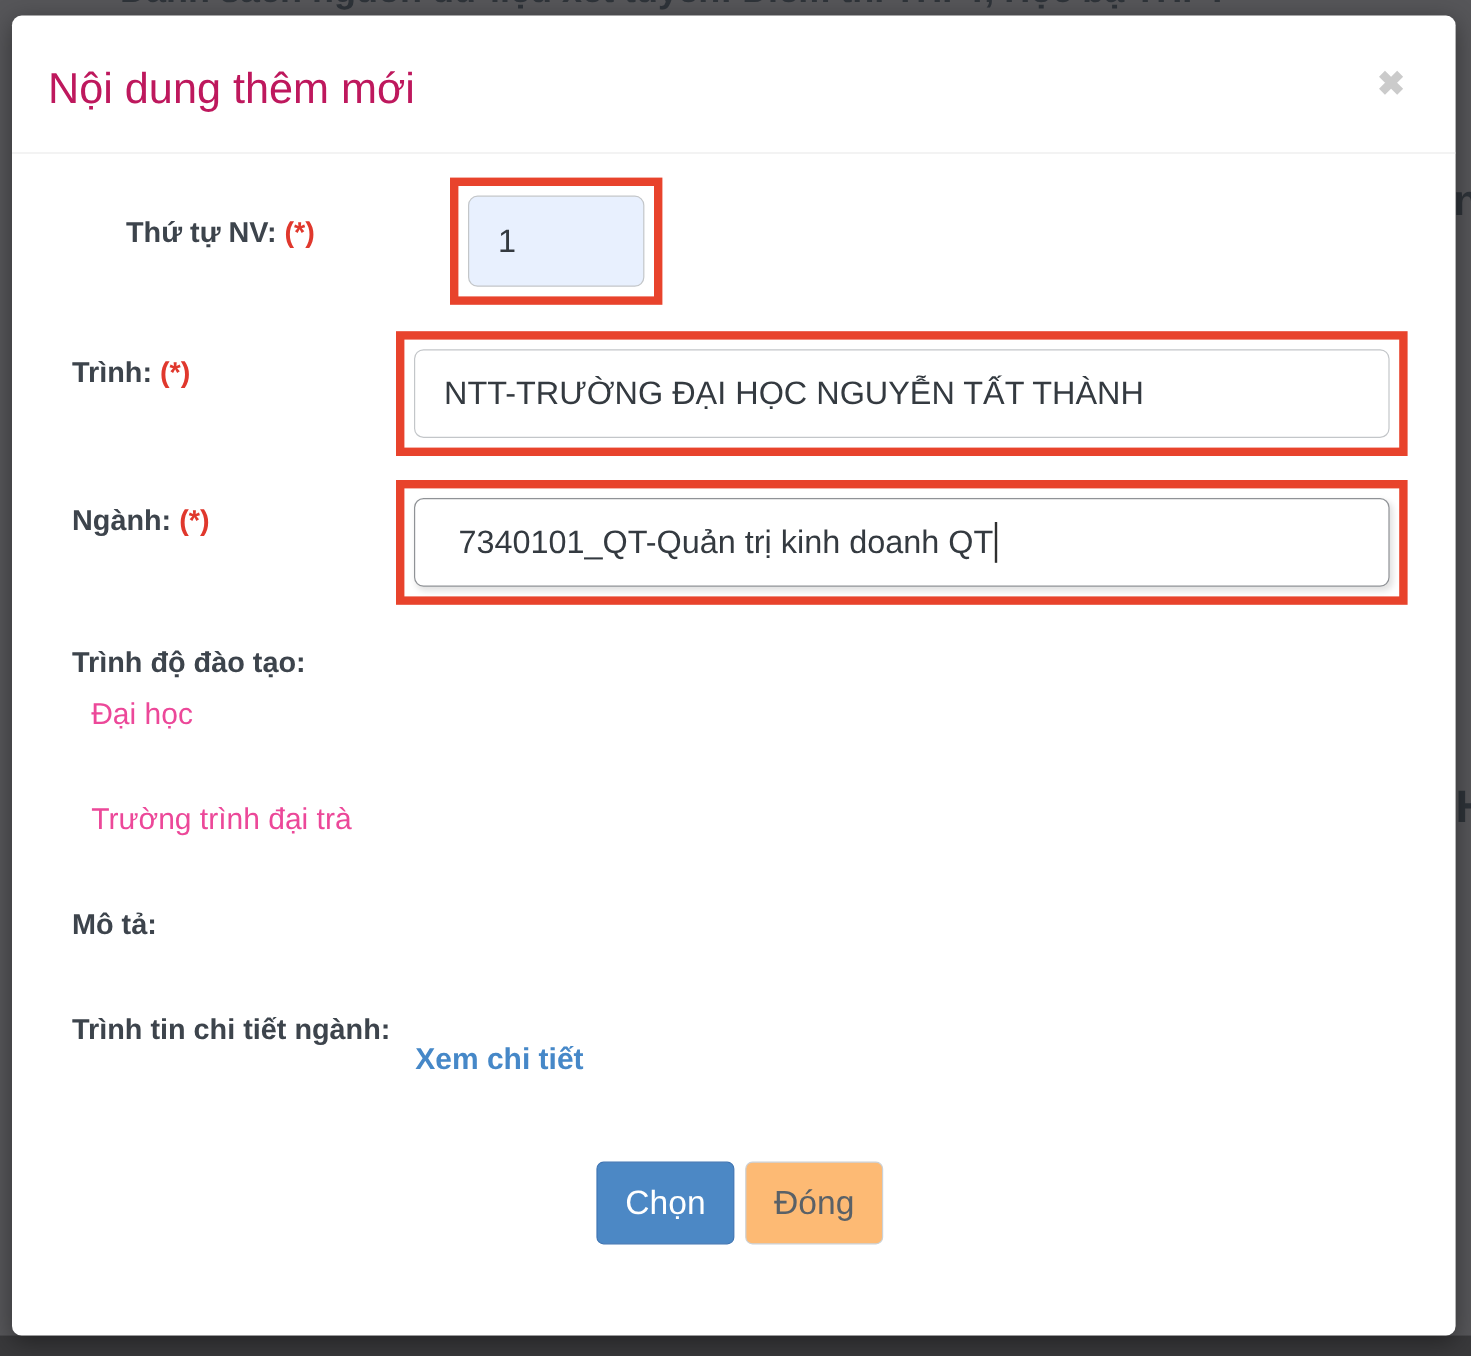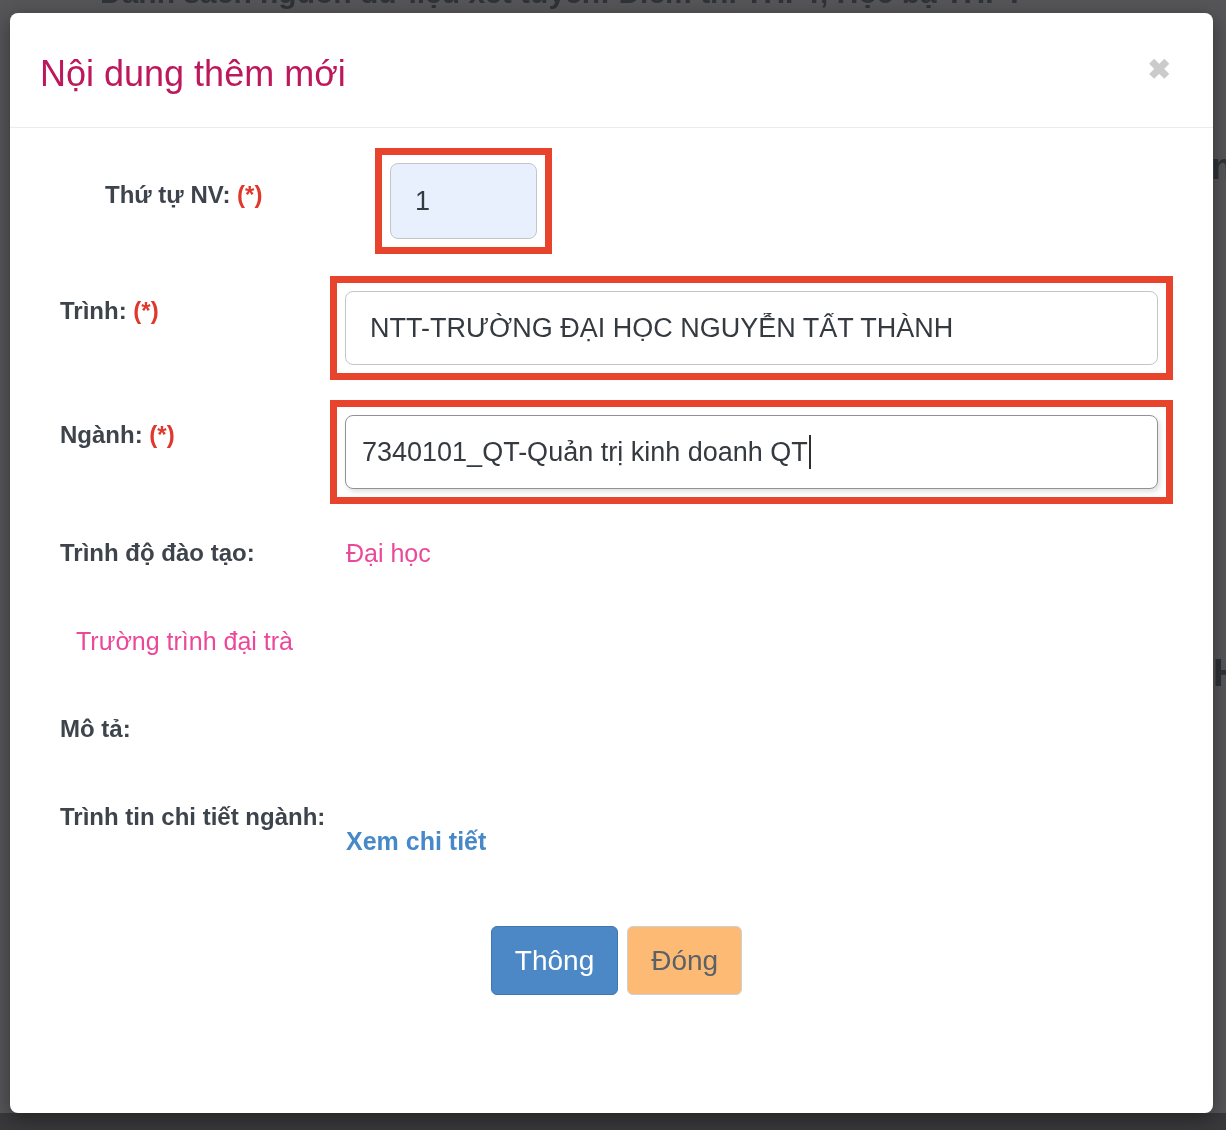--- a/index.html
+++ b/index.html
@@ -48,34 +48,34 @@
 
   .inp {
     font-family:"Liberation Sans", sans-serif;
     font-size:27px; color:#343a40; border:1px solid #c3c6c9; border-radius:8px;
     padding:0 24px; outline:none; background:#fff;
   }
   .inp-small { width:147px; height:76px; background:#e8f0fe; }
   .inp-wide  { width:100%; height:74px; }
   .fake-input {
     width:100%; height:74px; display:flex; align-items:center;
-    font-size:27px; color:#343a40; padding:0 16px;
+    font-size:27px; color:#343a40; padding:0 36px;
     border:1px solid #8f9296; border-radius:8px; background:#fff;
     box-shadow:2px 3px 5px rgba(0,0,0,.12);
     white-space:nowrap; overflow:hidden;
   }
   .caret { display:inline-block; width:2px; height:34px; background:#2f2f2f; margin-left:1px; flex:none; }
 
   .val { font-size:25px; color:#ec4899; line-height:42px; padding-left:16px; }
   .link { font-size:25px; font-weight:bold; color:#4688c8; line-height:42px; padding-left:16px; text-decoration:none; cursor:pointer; display:inline-block;margin-top:24px; }
 
   .mb10 { margin-bottom:10px;margin-left:45px; }
   .mb8  { margin-bottom:8px;  }
   .mb28 { margin-bottom:28px; }
-  .row-static { margin-bottom:46px; }
+  .row-static { margin-bottom:46px;flex-direction:column; }
 
   
   .modal-footer { margin-top:64px; display:flex; justify-content:center; gap:9px; }
   .btn {
     font-family:"Liberation Sans", sans-serif;
     height:69px; padding:0 23px; font-size:28px; border-radius:6px; cursor:pointer; border:1px solid transparent;
   }
   .btn-primary { background:#4c88c5; border-color:#4076b4; color:#ffffff; }
   .btn-default { background:#fdba74; border-color:#ccd0d4; color:#5a6167;text-align:right; }
 </style>
@@ -158,18 +158,18 @@
     </div>
 
     <div class="form-row">
       <div class="lbl">Trình tin chi tiết ngành:</div>
       <div class="ctrl">
         <a class="link">Xem chi tiết</a>
       </div>
     </div>
 
     <div class="modal-footer">
-      <button class="btn btn-primary">Thông</button>
+      <button class="btn btn-primary">Chọn</button>
       <button class="btn btn-default">Đóng</button>
     </div>
 
   </div>
 </div>
 
 </body></html>

